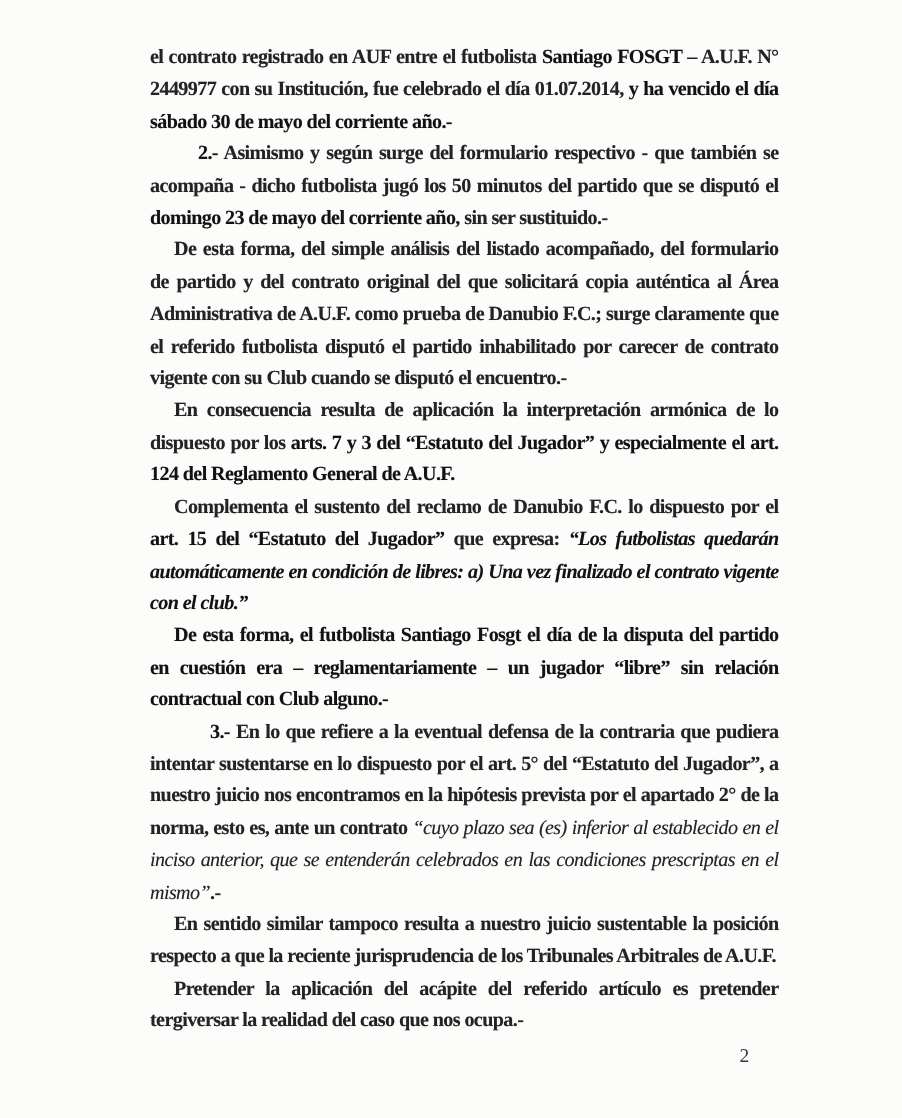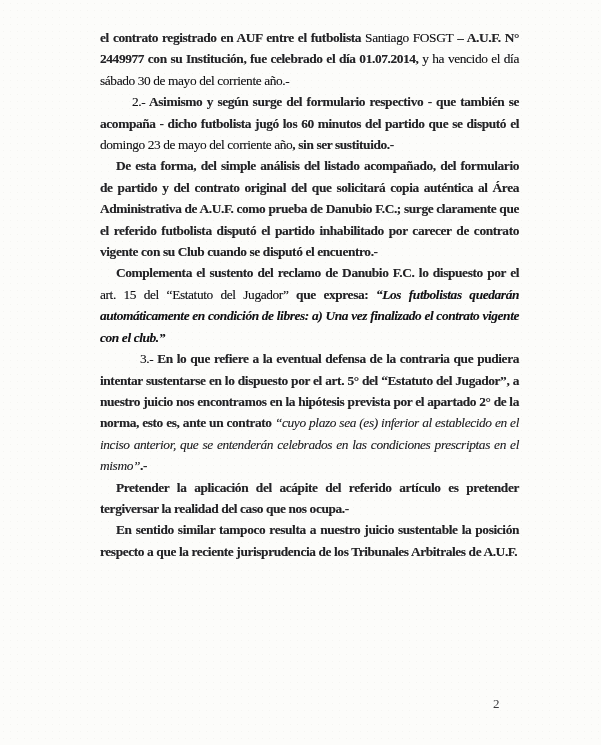--- a/index.html
+++ b/index.html
@@ -30,39 +30,41 @@
     line-height: 21.4px;
     letter-spacing: -0.4px;
     color: #232326;
     text-shadow: 0 0 0.5px rgba(30,30,35,0.35);
   }
   .para {
     margin: 0;
     padding: 0;
   }
   .run.normal { font-weight: bold; font-style: normal; }
-  .run.bold { font-weight: normal; color: #121215; }
+  .run.bold { font-weight: bold; color: #121215; }
   .run.italic { font-style: italic; }
   .run.bolditalic { font-weight: bold; font-style: italic; color: #121215; }
   .page-number {
     position: absolute;
     left: 493px;
     top: 696px;
     font-size: 13px;
     color: #3a3a3e;
     letter-spacing: 0;
   }
 </style>
 </head>
 <body>
 
 <div class="page">
   <div class="text-block">
       <p class="para" style="text-indent: 0px;"><span class="run normal">el contrato registrado en AUF entre el futbolista </span><span class="run bold">Santiago FOSGT</span><span class="run normal"> – A.U.F. N° 2449977 con su Institución, fue celebrado el día 01.07.2014, </span><span class="run bold">y ha vencido el día sábado 30 de mayo del corriente año.-</span></p>
-      <p class="para" style="text-indent: 32px;"><span class="run bold">2.-</span><span class="run normal"> Asimismo y según surge del formulario respectivo - que también se acompaña - dicho futbolista jugó los 60 minutos del partido que se disputó el </span><span class="run bold">domingo 23 de mayo del corriente año</span><span class="run normal">, sin ser sustituido.-</span></p>
+      <p class="para" style="text-indent: 32px;"><span class="run bold">2.-</span><span class="run normal"> Asimismo y según surge del formulario respectivo - que también se acompaña - dicho futbolista jugó los 50 minutos del partido que se disputó el </span><span class="run bold">domingo 23 de mayo del corriente año</span><span class="run normal">, sin ser sustituido.-</span></p>
       <p class="para" style="text-indent: 16px;"><span class="run normal">De esta forma, del simple análisis del listado acompañado, del formulario de partido y del contrato original del que solicitará copia auténtica al Área Administrativa de A.U.F. como prueba de Danubio F.C.; surge claramente que el referido futbolista disputó el partido inhabilitado por carecer de contrato vigente con su Club cuando se disputó el encuentro.-</span></p>
+      <p class="para" style="text-indent: 16px;"><span class="run normal">En consecuencia resulta de aplicación la interpretación armónica de lo dispuesto por los </span><span class="run bold">arts. 7 y 3 del “Estatuto del Jugador” y especialmente el art. 124 del Reglamento General de A.U.F.</span></p>
       <p class="para" style="text-indent: 16px;"><span class="run normal">Complementa el sustento del reclamo de Danubio F.C. lo dispuesto por el </span><span class="run bold">art. 15 del “Estatuto del Jugador”</span><span class="run normal"> que expresa: </span><span class="run bolditalic">“Los futbolistas quedarán automáticamente en condición de libres: a) Una vez finalizado el contrato vigente con el club.”</span></p>
+      <p class="para" style="text-indent: 16px;"><span class="run bold">De esta forma, el futbolista Santiago Fosgt el día de la disputa del partido en cuestión era – reglamentariamente – un jugador “libre” sin relación contractual con Club alguno.-</span></p>
       <p class="para" style="text-indent: 40px;"><span class="run bold">3.-</span><span class="run normal"> En lo que refiere a la eventual defensa de la contraria que pudiera intentar sustentarse en lo dispuesto por el art. 5° del “Estatuto del Jugador”, a nuestro juicio nos encontramos en la hipótesis prevista por el apartado 2° de la norma, esto es, ante un contrato </span><span class="run italic">“cuyo plazo sea (es) inferior al establecido en el inciso anterior, que se entenderán celebrados en las condiciones prescriptas en el mismo”</span><span class="run normal">.-</span></p>
+      <p class="para" style="text-indent: 16px;"><span class="run normal">En sentido similar tampoco resulta a nuestro juicio sustentable la posición respecto a que la reciente jurisprudencia de los Tribunales Arbitrales de A.U.F.</span></p>
       <p class="para" style="text-indent: 16px;"><span class="run normal">Pretender la aplicación del acápite del referido artículo es pretender tergiversar la realidad del caso que nos ocupa.-</span></p>
-      <p class="para" style="text-indent: 16px;"><span class="run normal">En sentido similar tampoco resulta a nuestro juicio sustentable la posición respecto a que la reciente jurisprudencia de los Tribunales Arbitrales de A.U.F.</span></p>
     </div>
   <div class="page-number">2</div>
 </div>
 
 </body></html>

